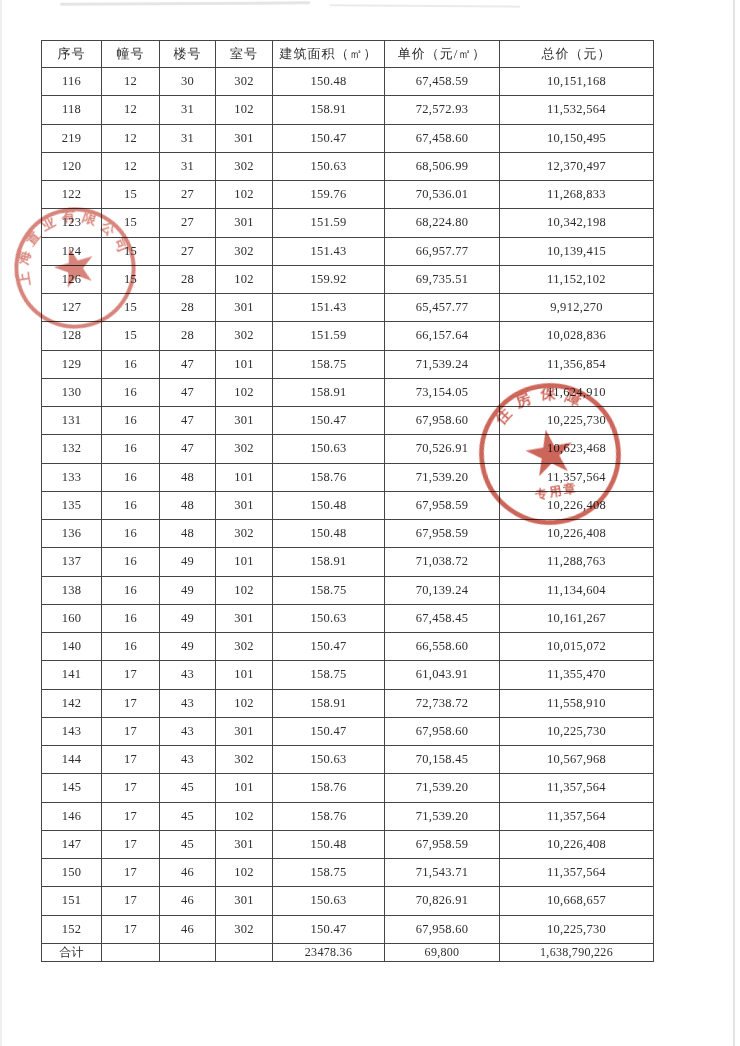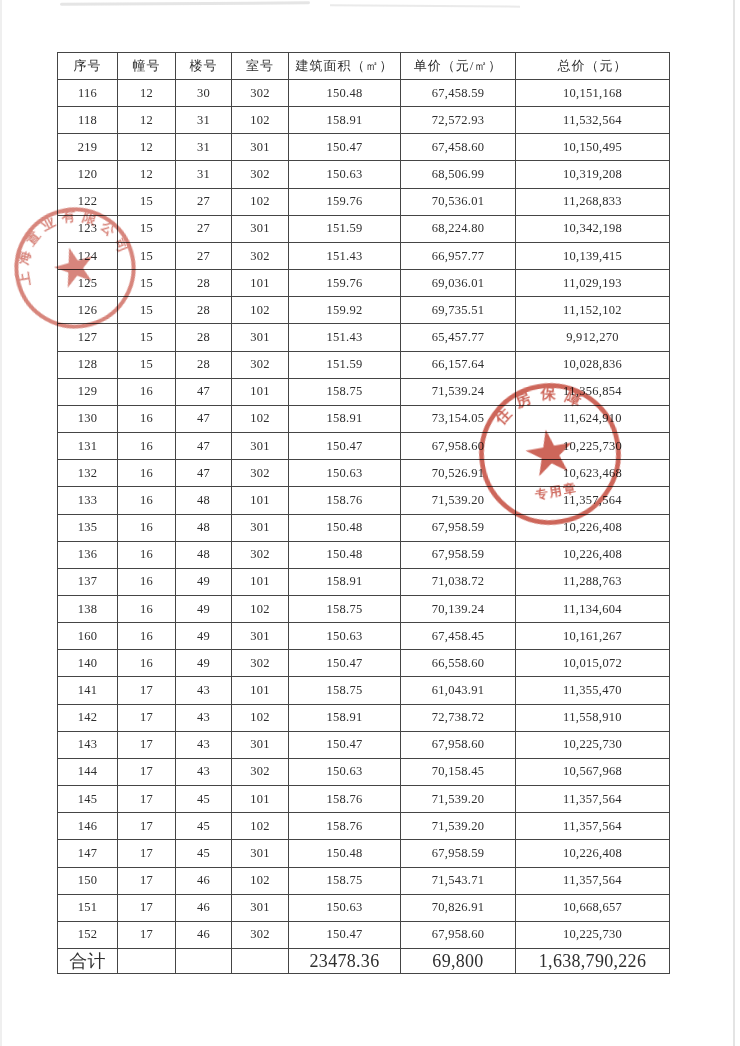--- a/index.html
+++ b/index.html
@@ -11,32 +11,32 @@
   .page{position:absolute;inset:0;background:#ffffff;}
 
   
   .artifact{position:absolute;pointer-events:none;}
   .artifact-top{left:60px;top:2px;width:250px;height:3px;background:#cfcfcf;opacity:.55;transform:rotate(-.3deg);border-radius:2px;}
   .artifact-top2{left:330px;top:5px;width:190px;height:2px;background:#d6d6d6;opacity:.5;transform:rotate(.4deg);}
   .artifact-right{right:5px;top:0;width:2px;height:1046px;background:#d9d9d9;opacity:.7;}
   .artifact-left{left:0;top:0;width:2px;height:1046px;background:#e4e4e4;opacity:.6;}
 
   table.price-table{
-    position:absolute;left:57px;top:40px;width:612px;height:922px;
-    border-collapse:collapse;table-layout:fixed;margin-top:12px;
+    position:absolute;left:41px;top:40px;width:612px;height:922px;
+    border-collapse:collapse;table-layout:fixed;
   }
   .price-table th,.price-table td{
     border:1px solid #454545;
     text-align:center;vertical-align:middle;
     font-size:12.5px;font-weight:normal;
     color:#2e2e2e;padding:0;letter-spacing:.3px;
     white-space:nowrap;overflow:hidden;
   }
   .price-table thead th{height:26px;font-size:13px;letter-spacing:1px;}
-  .price-table tfoot td{font-size:18px;}
+  .price-table tfoot td{font-size:12px;}
 
   
   .stamp{position:absolute;pointer-events:none;mix-blend-mode:multiply;filter:blur(.4px);}
   .stamp-left{left:10px;top:203px;width:130px;height:130px;opacity:.62;transform:rotate(-16deg);}
   .stamp-right{left:474px;top:378px;width:152px;height:152px;opacity:.78;transform:rotate(-10deg);}
   .s-stroke{stroke:#bf3a2b;fill:none;}
   .s-fill{fill:#bf3a2b;}
   .stamp text{font-family:"Liberation Serif","DejaVu Serif",serif;font-weight:bold;}
 </style>
 </head>
@@ -98,21 +98,21 @@
           <td>67,458.60</td>
           <td>10,150,495</td>
         </tr>
         <tr>
           <td>120</td>
           <td>12</td>
           <td>31</td>
           <td>302</td>
           <td>150.63</td>
           <td>68,506.99</td>
-          <td>10,319,208</td>
+          <td>12,370,497</td>
         </tr>
         <tr>
           <td>122</td>
           <td>15</td>
           <td>27</td>
           <td>102</td>
           <td>159.76</td>
           <td>70,536.01</td>
           <td>11,268,833</td>
         </tr>
@@ -126,29 +126,20 @@
           <td>10,342,198</td>
         </tr>
         <tr>
           <td>124</td>
           <td>15</td>
           <td>27</td>
           <td>302</td>
           <td>151.43</td>
           <td>66,957.77</td>
           <td>10,139,415</td>
-        </tr>
-        <tr>
-          <td>125</td>
-          <td>15</td>
-          <td>28</td>
-          <td>101</td>
-          <td>159.76</td>
-          <td>69,036.01</td>
-          <td>11,029,193</td>
         </tr>
         <tr>
           <td>126</td>
           <td>15</td>
           <td>28</td>
           <td>102</td>
           <td>159.92</td>
           <td>69,735.51</td>
           <td>11,152,102</td>
         </tr>

